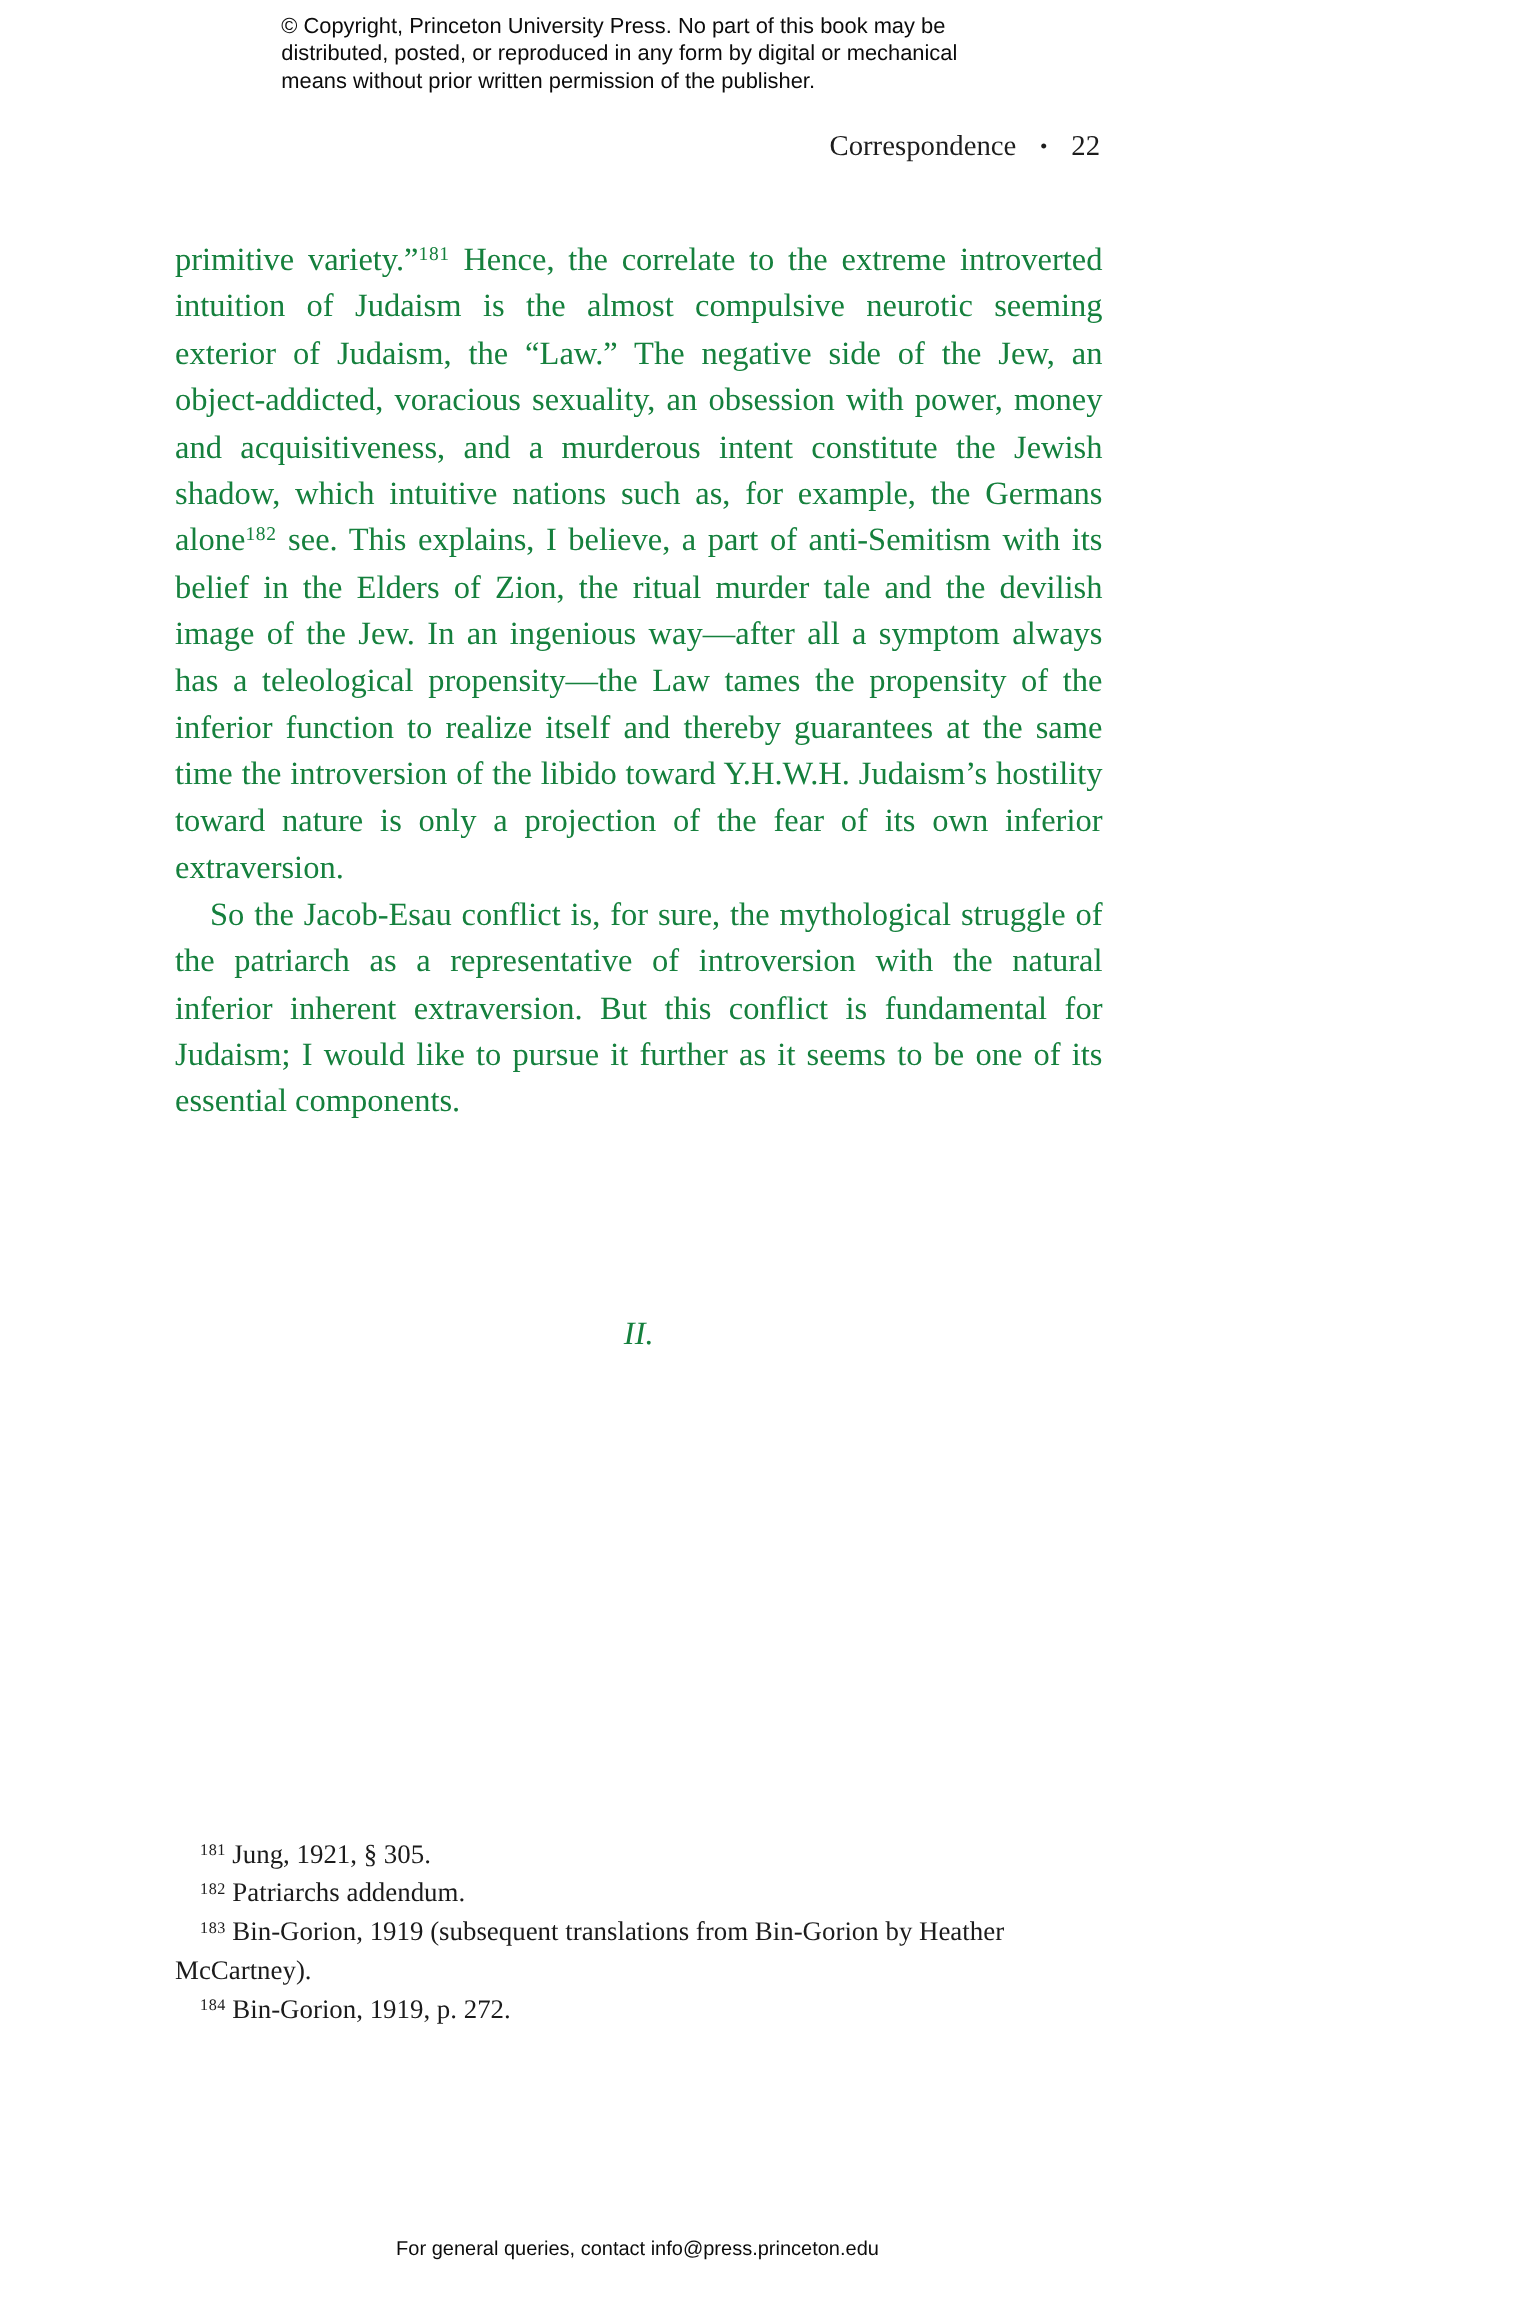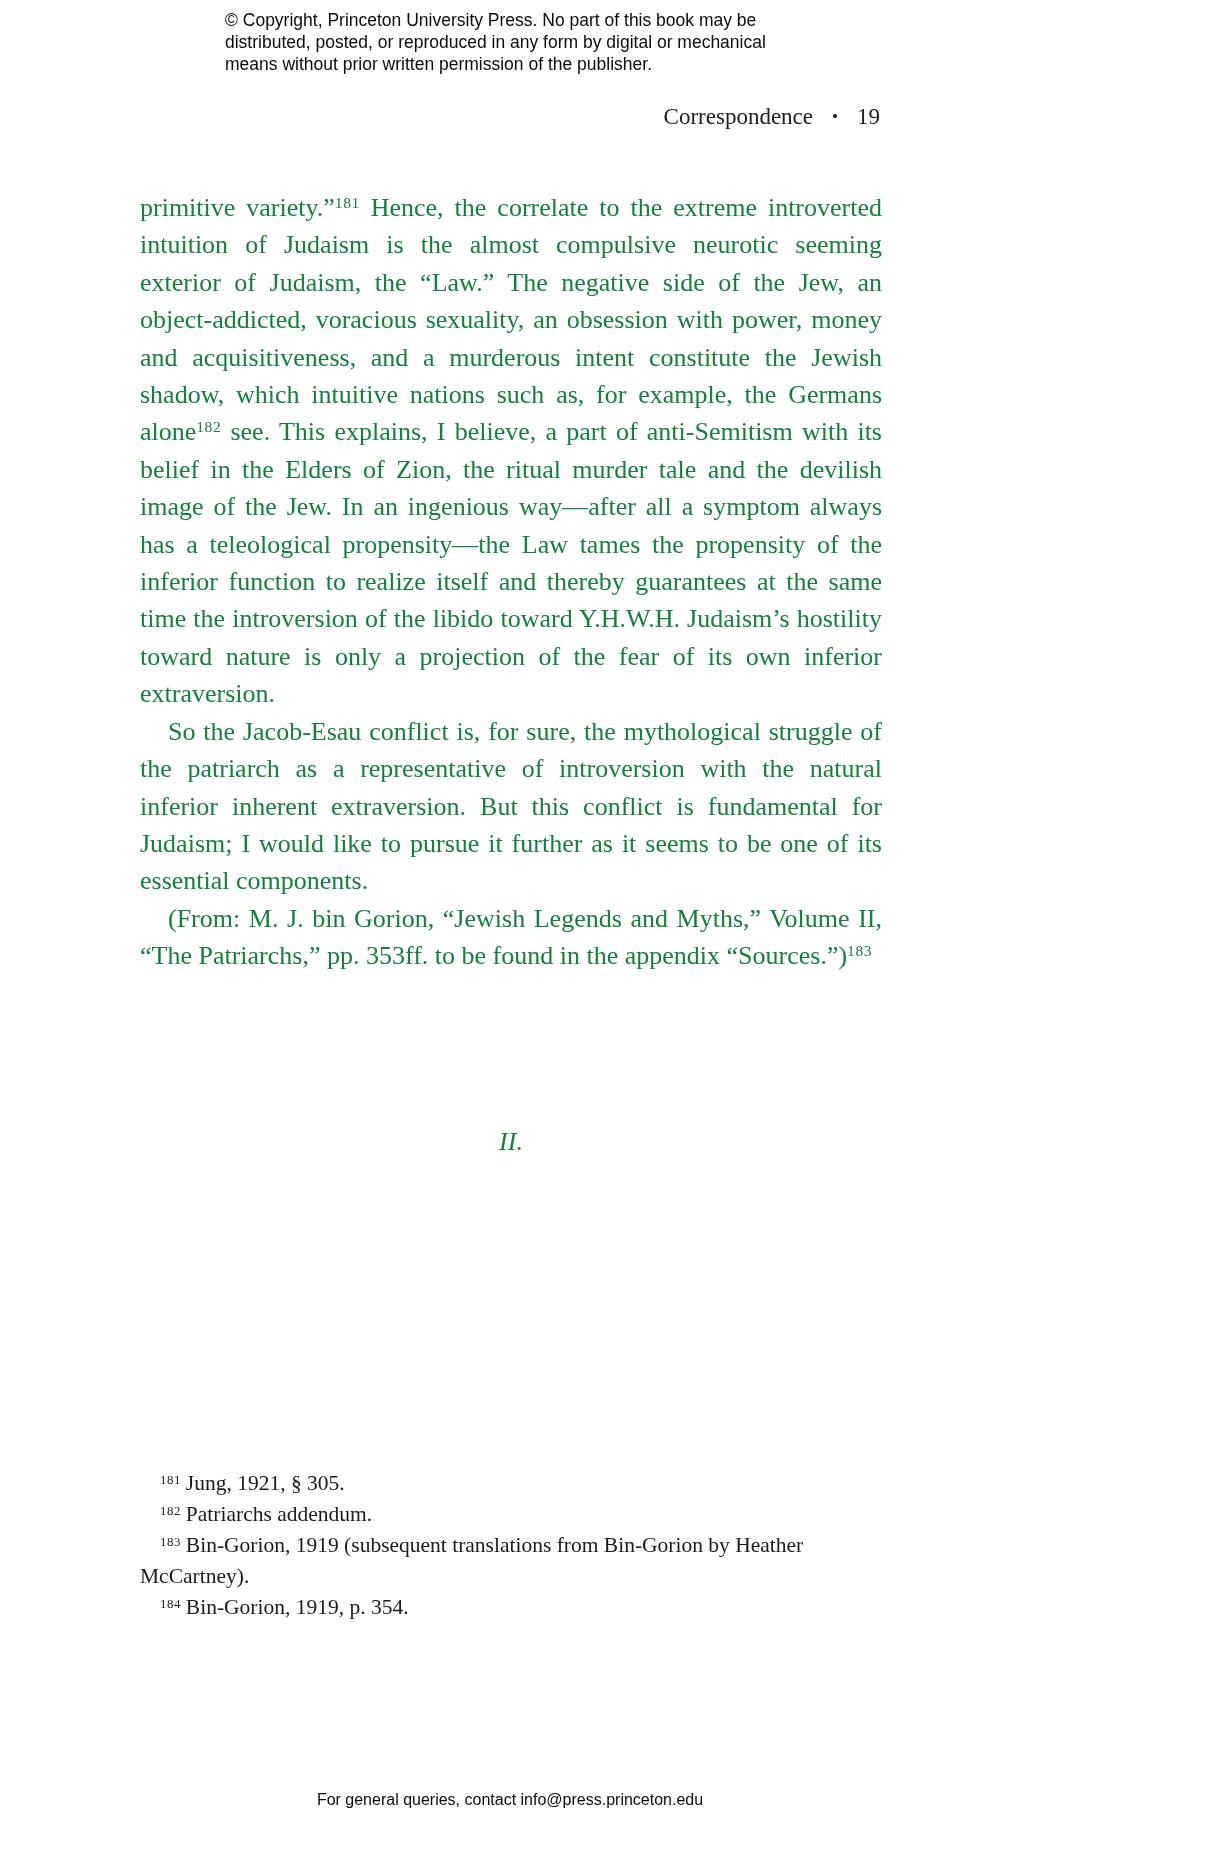--- a/index.html
+++ b/index.html
@@ -99,34 +99,33 @@
   }
 </style>
 </head>
 <body>
 
 <div class="copyright">© Copyright, Princeton University Press. No part of this book may be
 distributed, posted, or reproduced in any form by digital or mechanical
 means without prior written permission of the publisher.</div>
 
 <div class="running-head">
-  <span>Correspondence</span><span class="sep">•</span><span>19</span>
+  <span>Correspondence</span><span class="sep">•</span><span>22</span>
 </div>
 
 <div class="body-block">
   <p><span>primitive variety.”</span><sup>181</sup><span> Hence, the correlate to the extreme introverted intuition of Judaism is the almost compulsive neurotic seeming exterior of Judaism, the “Law.” The negative side of the Jew, an object-addicted, voracious sexuality, an obsession with power, money and acquisitiveness, and a murderous intent constitute the Jewish shadow, which intuitive nations such as, for example, the Germans alone</span><sup>182</sup><span> see. This explains, I believe, a part of anti-Semitism with its belief in the Elders of Zion, the ritual murder tale and the devilish image of the Jew. In an ingenious way—after all a symptom always has a teleological propensity—the Law tames the propensity of the inferior function to realize itself and thereby guarantees at the same time the introversion of the libido toward Y.H.W.H. Judaism’s hostility toward nature is only a projection of the fear of its own inferior extraversion.</span></p>
 
   <p class="indent"><span>So the Jacob-Esau conflict is, for sure, the mythological struggle of the patriarch as a representative of introversion with the natural inferior inherent extraversion. But this conflict is fundamental for Judaism; I would like to pursue it further as it seems to be one of its essential components.</span></p>
 
-  <p class="indent"><span>(From: M. J. bin Gorion, “Jewish Legends and Myths,” Volume II, “The Patriarchs,” pp. 353ff. to be found in the appendix “Sources.”)</span><sup>183</sup></p>
 
   <p class="section-label">II.</p>
 
 </div>
 
 <div class="footnotes">
   <div class="footnote"><sup>181</sup><span>Jung, 1921, § 305.</span></div>
   <div class="footnote"><sup>182</sup><span>Patriarchs addendum.</span></div>
   <div class="footnote"><sup>183</sup><span>Bin-Gorion, 1919 (subsequent translations from Bin-Gorion by Heather McCartney).</span></div>
-  <div class="footnote"><sup>184</sup><span>Bin-Gorion, 1919, p. 354.</span></div>
+  <div class="footnote"><sup>184</sup><span>Bin-Gorion, 1919, p. 272.</span></div>
 </div>
 
 <div class="page-footer">For general queries, contact info@press.princeton.edu</div>
 
 </body></html>

